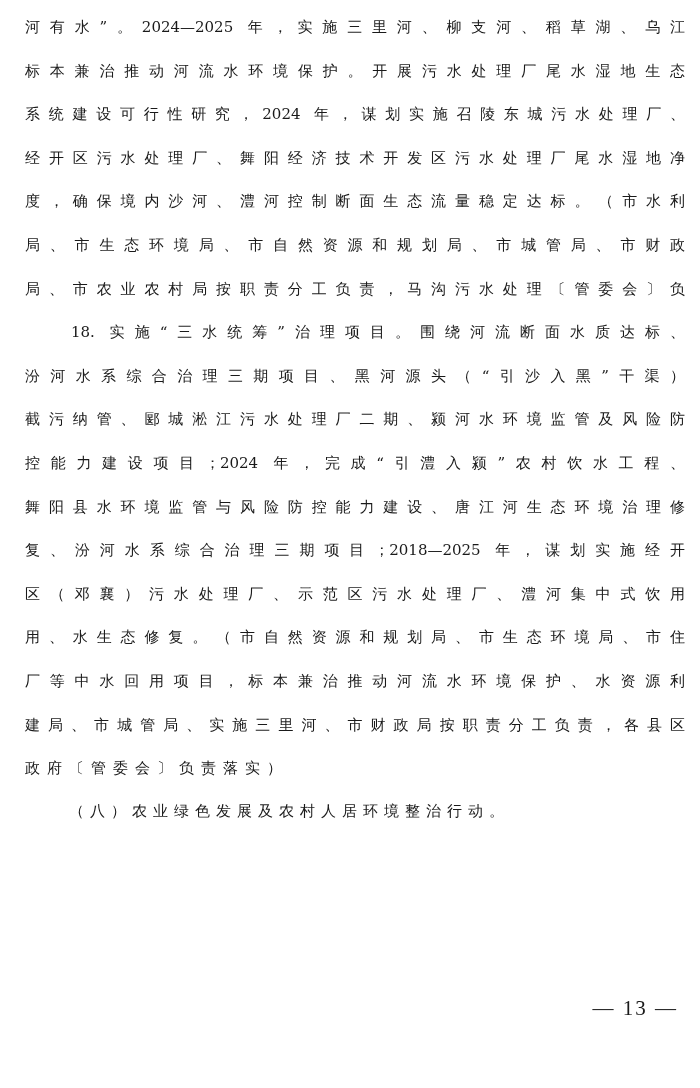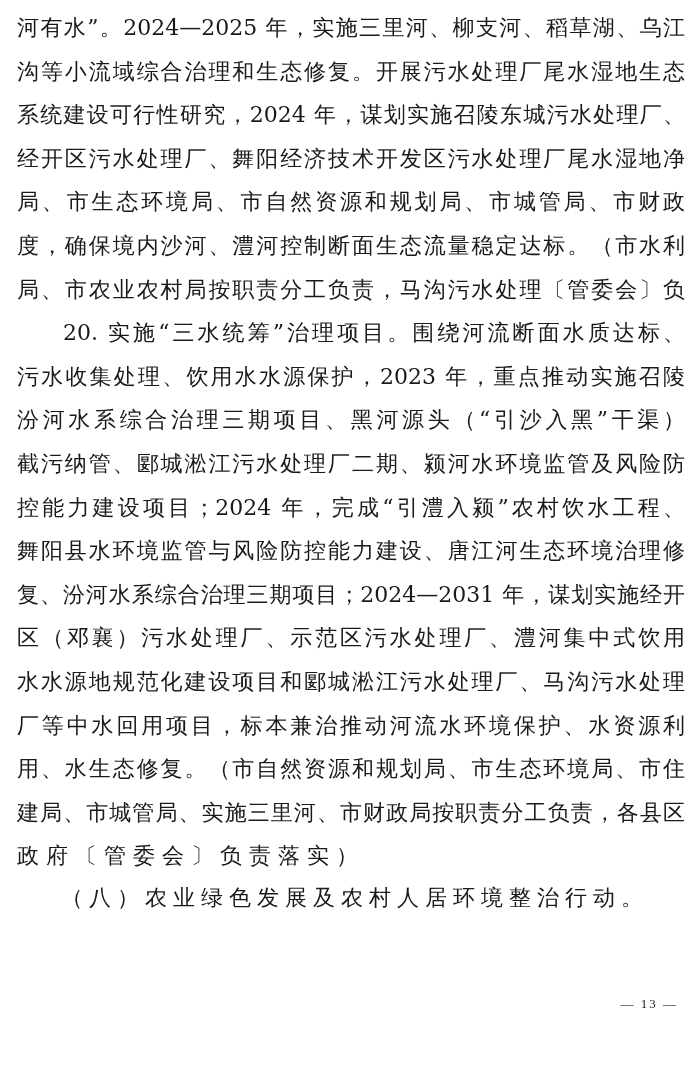--- a/index.html
+++ b/index.html
@@ -17,75 +17,74 @@
     }
     .page {
       position: absolute;
       left: 17px;
       top: 6px;
       width: 668px;
     }
     .line {
       height: 43.6px;
       line-height: 43.6px;
-      font-size: 22px;
+      font-size: 15px;
       white-space: nowrap;
       text-align: justify;
       text-align-last: justify;
       letter-spacing: 0;
+      margin-left: 8px;
     }
     .line.last {
       text-align-last: left;
       letter-spacing: 7px;
     }
     .line.indent {
       padding-left: 46px;
     }
     .heading {
       padding-left: 44px;
       text-align-last: left;
       letter-spacing: 6px;
       font-family: Liberation Mono, monospace;
     }
     .page-number {
       position: absolute;
       right: 22px;
       top: 996px;
-      font-size: 13px;
+      font-size: 21px;
       font-family: "Liberation Serif", "DejaVu Serif", serif;
       letter-spacing: 2px;
     }
   </style>
 </head>
 <body>
 
 <div class="page">
 
   <div>
     <div class="line">河有水”。2024—2025 年，实施三里河、柳支河、稻草湖、乌江</div>
-    <div class="line">沟等小流域综合治理和生态修复。开展污水处理厂尾水湿地生态</div>
+    <div class="line">标本兼治推动河流水环境保护。开展污水处理厂尾水湿地生态</div>
     <div class="line">系统建设可行性研究，2024 年，谋划实施召陵东城污水处理厂、</div>
     <div class="line">经开区污水处理厂、舞阳经济技术开发区污水处理厂尾水湿地净</div>
+    <div class="line">度，确保境内沙河、澧河控制断面生态流量稳定达标。（市水利</div>
     <div class="line">局、市生态环境局、市自然资源和规划局、市城管局、市财政</div>
-    <div class="line">度，确保境内沙河、澧河控制断面生态流量稳定达标。（市水利</div>
     <div class="line">局、市农业农村局按职责分工负责，马沟污水处理〔管委会〕负</div>
   </div>
 
   <div>
-    <div class="line indent">20. 实施“三水统筹”治理项目。围绕河流断面水质达标、</div>
-    <div class="line">污水收集处理、饮用水水源保护，2023 年，重点推动实施召陵</div>
+    <div class="line indent">18. 实施“三水统筹”治理项目。围绕河流断面水质达标、</div>
     <div class="line">汾河水系综合治理三期项目、黑河源头（“引沙入黑”干渠）</div>
     <div class="line">截污纳管、郾城淞江污水处理厂二期、颍河水环境监管及风险防</div>
     <div class="line">控能力建设项目；2024 年，完成“引澧入颍”农村饮水工程、</div>
     <div class="line">舞阳县水环境监管与风险防控能力建设、唐江河生态环境治理修</div>
-    <div class="line">复、汾河水系综合治理三期项目；2024—2031 年，谋划实施经开</div>
+    <div class="line">复、汾河水系综合治理三期项目；2018—2025 年，谋划实施经开</div>
     <div class="line">区（邓襄）污水处理厂、示范区污水处理厂、澧河集中式饮用</div>
-    <div class="line">水水源地规范化建设项目和郾城淞江污水处理厂、马沟污水处理</div>
+    <div class="line">用、水生态修复。（市自然资源和规划局、市生态环境局、市住</div>
     <div class="line">厂等中水回用项目，标本兼治推动河流水环境保护、水资源利</div>
-    <div class="line">用、水生态修复。（市自然资源和规划局、市生态环境局、市住</div>
     <div class="line">建局、市城管局、实施三里河、市财政局按职责分工负责，各县区</div>
     <div class="line last">政府〔管委会〕负责落实）</div>
   </div>
 
   <div class="line heading">（八）农业绿色发展及农村人居环境整治行动。</div>
 
 </div>
 
 <div class="page-number">— 13 —</div>
 

